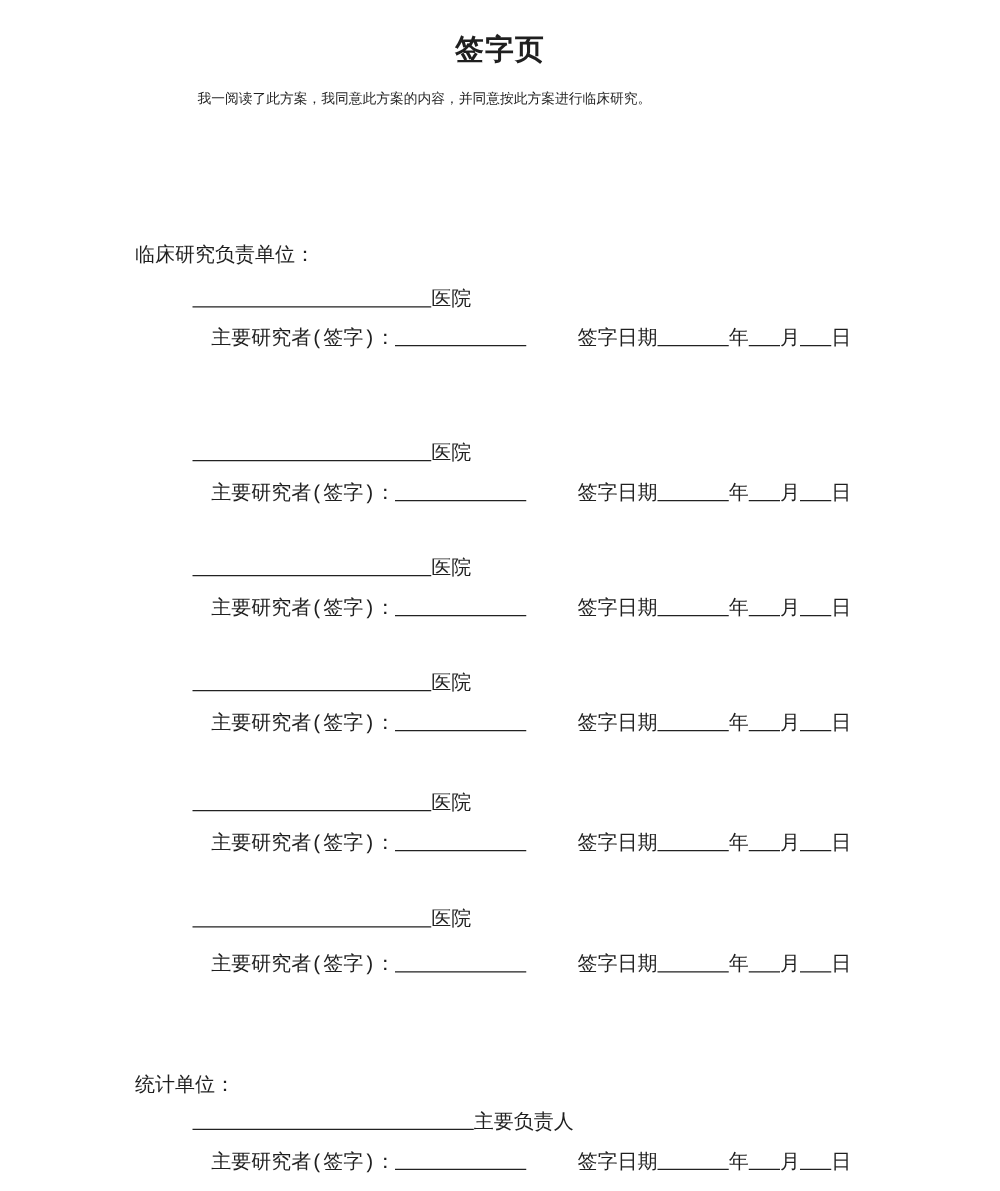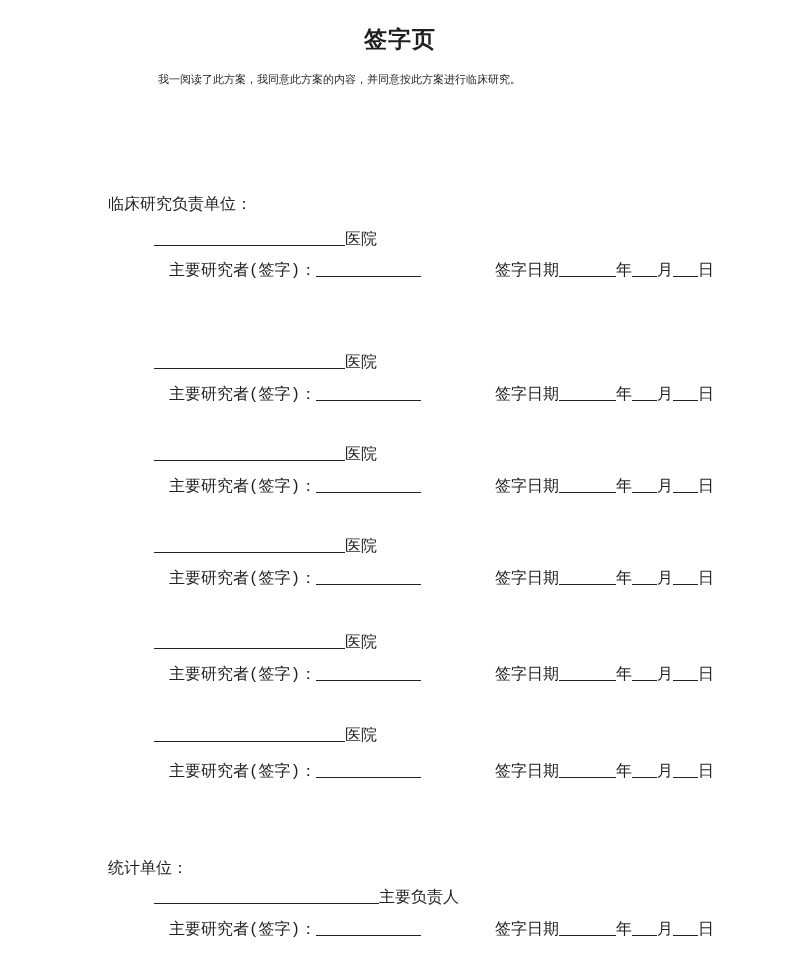--- a/index.html
+++ b/index.html
@@ -53,21 +53,20 @@
     left: 154px;
   }
   .sig-left {
     position: absolute;
     left: 140px;
     margin-left: 29px;
   }
   .sig-date {
     position: absolute;
     left: 462px;
-    margin-left: 33px;
   }
   .blank {
     display: inline-block;
     border-bottom: 1.5px solid #222222;
     position: relative;
     top: 2px;
     height: 14px;
   }
   .w-hosp  { width: 191px; }
   .w-stats { width: 225px; }

